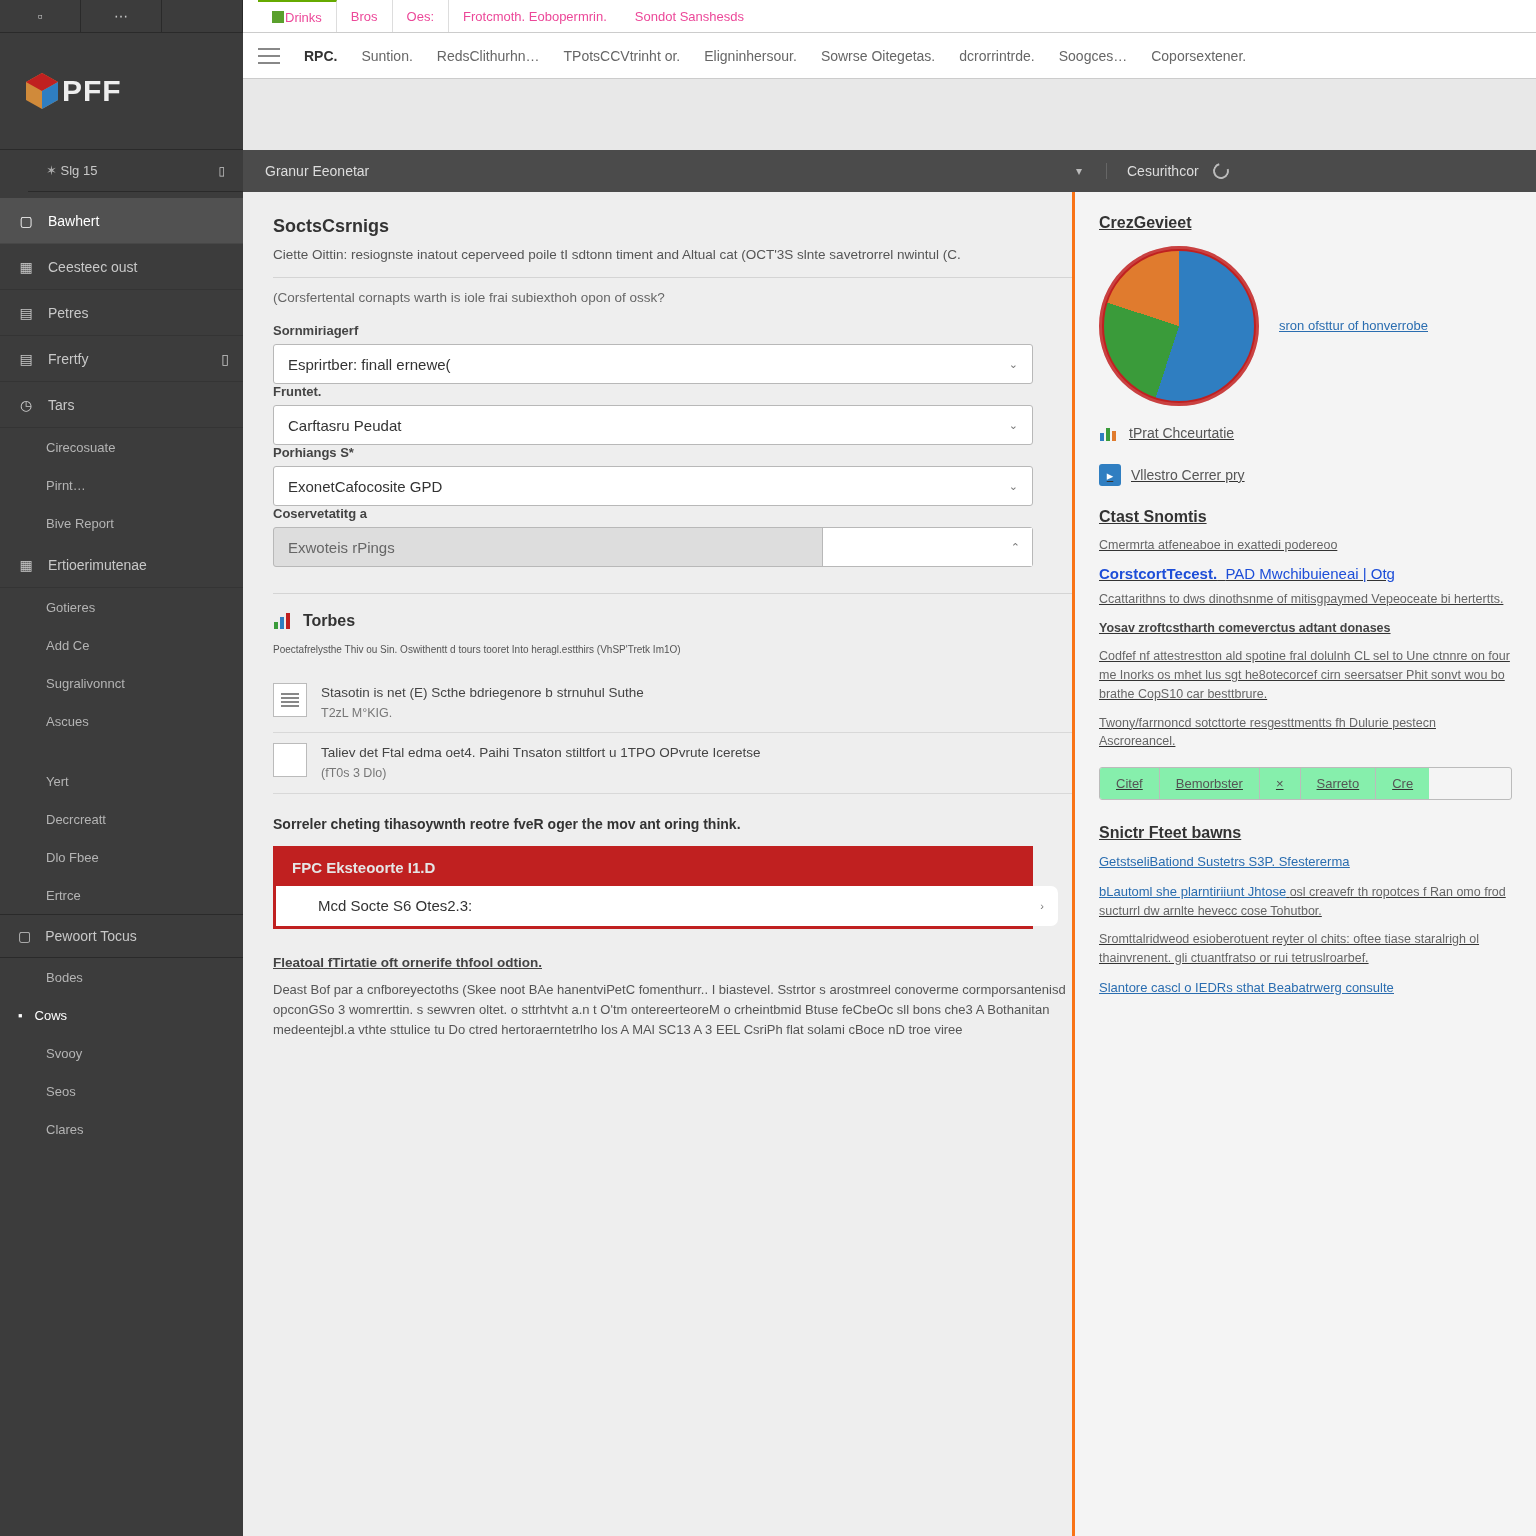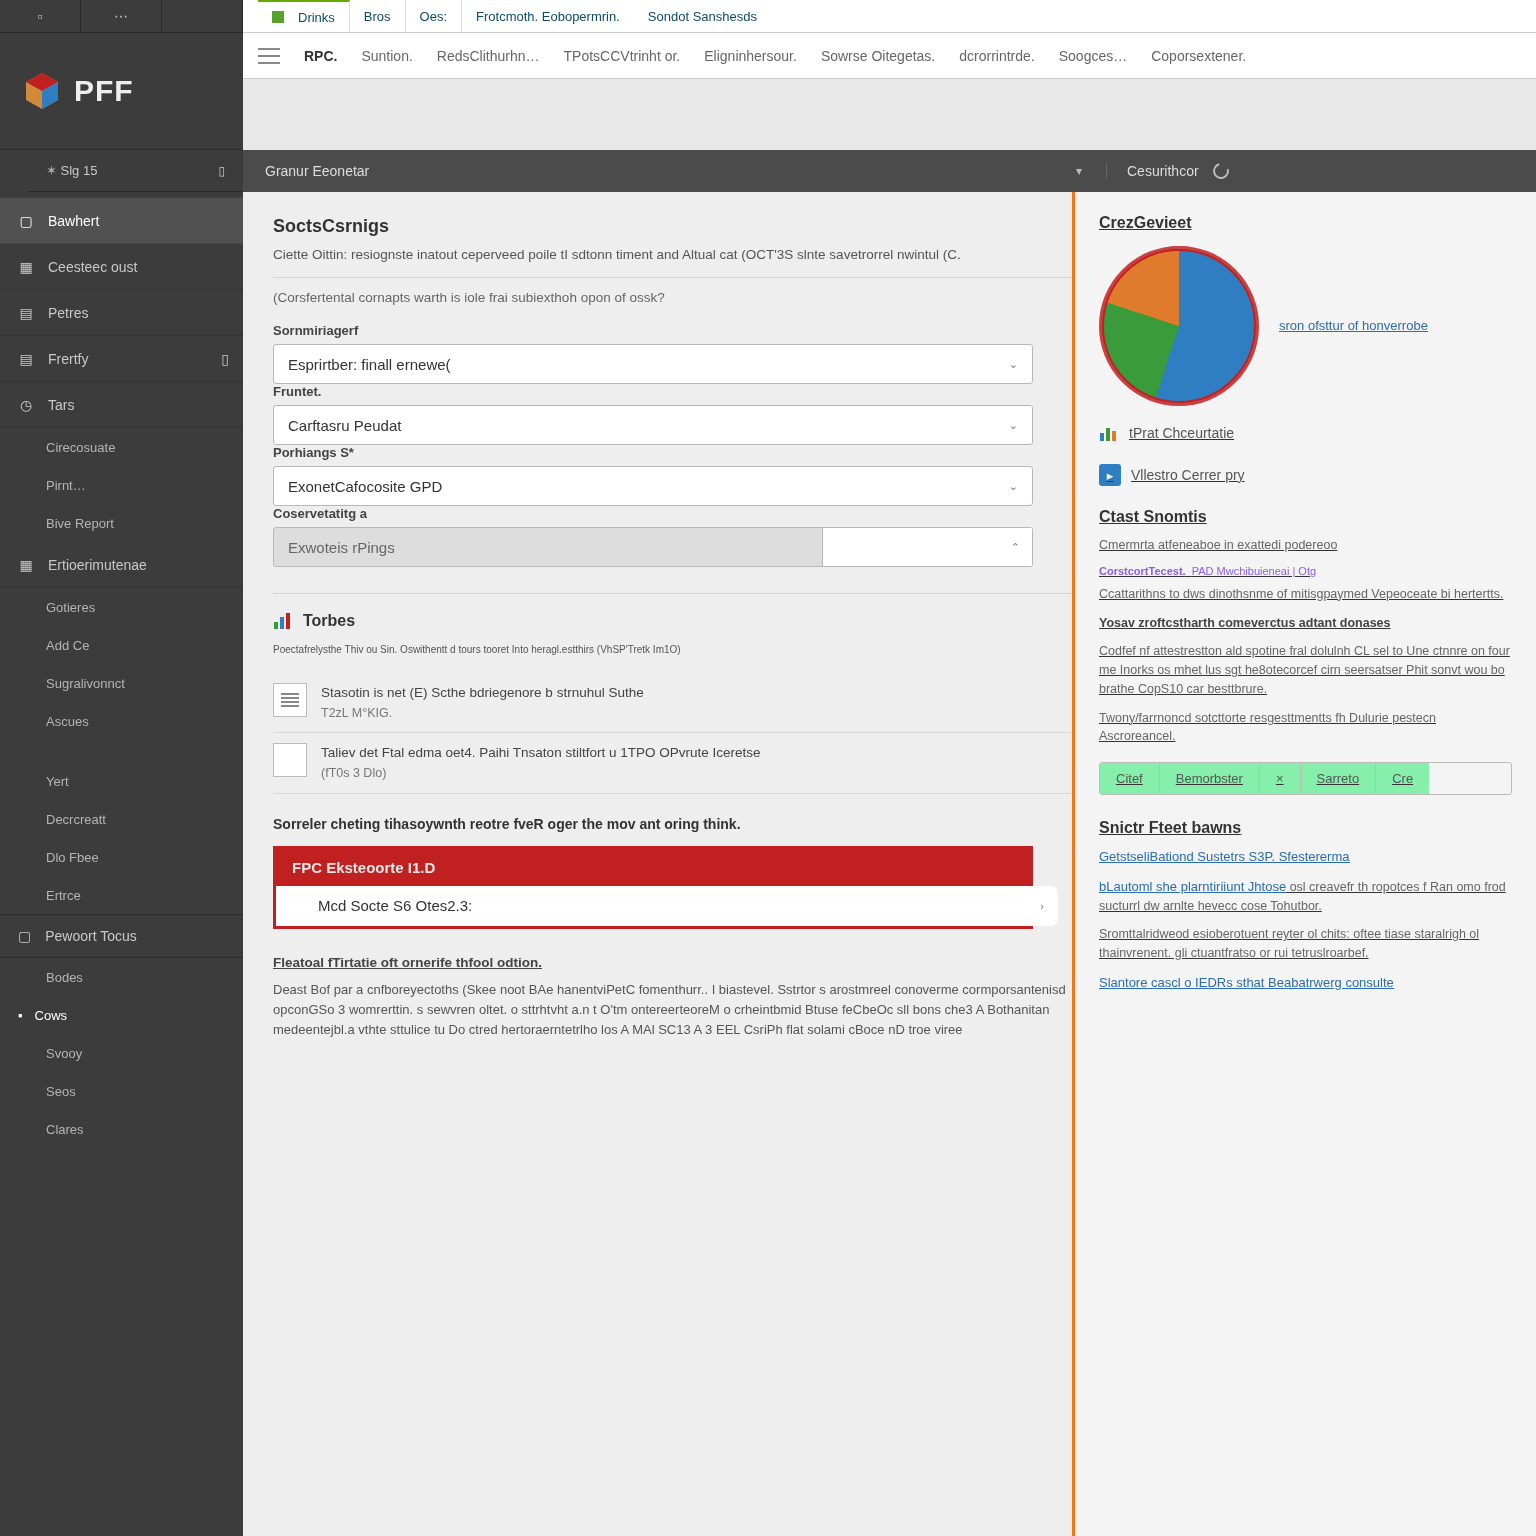--- a/index.html
+++ b/index.html
@@ -1,41 +1,41 @@
 <!DOCTYPE html>
 <html><head>
 <meta charset="utf-8">
 <style>
 * { box-sizing: border-box; margin: 0; padding: 0; font-family: "Segoe UI", Arial, sans-serif; }
 body { width: 1536px; height: 1536px; background: #e8e8e8; overflow: hidden; font-size: 15px; color: #333; }
 
 
 .tab-strip { height: 33px; background: #fff; border-bottom: 1px solid #ccc; display: flex; align-items: stretch; padding-left: 258px; }
-.tab { padding: 0 14px; display: flex; align-items: center; gap: 14px; border-right: 1px solid #ddd; font-size: 13px; color: #0c4a6e; }
+.tab { padding: 0 14px; display: flex; align-items: center; gap: 1px; border-right: 1px solid #ddd; font-size: 13px; color: #ec4899; }
 .tab.active { background: #fff; border-top: 2px solid #6a0; }
 .tab .sq { width: 12px; height: 12px; }
 
 
 .menu-bar { height: 46px; background: #fff; border-bottom: 1px solid #ccc; display: flex; align-items: center; padding-left: 258px; gap: 24px; font-size: 14px; color: #666; }
 .menu-bar .hamburger { width: 22px; height: 16px; display: flex; flex-direction: column; justify-content: space-between; }
 .menu-bar .hamburger span { height: 2px; background: #888; }
 .menu-bar .mi.first { font-weight: 600; color: #333; }
 
 
 .sub-header { position: absolute; left: 243px; right: 0; top: 150px; height: 42px; background: #4b4b4b; display: flex; align-items: center; color: #ddd; font-size: 14px; }
 .sub-header .left { flex: 1; padding-left: 22px; display: flex; align-items: center; gap: 10px; }
 .sub-header .chev { font-size: 12px; color: #bbb; }
 .sub-header .right { width: 430px; padding-left: 20px; display: flex; align-items: center; gap: 14px; border-left: 1px solid #666; }
 .sub-header .refresh { width: 16px; height: 16px; border: 2px solid #bbb; border-radius: 50%; border-top-color: transparent; transform: rotate(30deg); }
 
 
 .sidebar { position: absolute; left: 0; top: 0; width: 243px; height: 100%; background: #3c3c3c; color: #c8c8c8; display: flex; flex-direction: column; }
 .sidebar .topcells { height: 33px; display: flex; border-bottom: 1px solid #2a2a2a; }
 .sidebar .topcells div { flex: 1; border-right: 1px solid #2a2a2a; display: flex; align-items: center; justify-content: center; font-size: 14px; }
-.sidebar .brand { height: 117px; display: flex; align-items: center; gap: 12px; padding-left: 22px; border-bottom: 1px solid #2a2a2a; }
+.sidebar .brand { height: 117px; display: flex; align-items: center; padding-left: 22px; border-bottom: 1px solid #2a2a2a; }
 .sidebar .brand .cube { width: 40px; height: 40px; position: relative; }
 .sidebar .brand .cube svg { width: 40px; height: 40px; }
 .sidebar .brand .txt { font-size: 30px; font-weight: 700; color: #eee; letter-spacing: 1px; }
 .sidebar .util { height: 42px; display: flex; align-items: center; justify-content: space-between; padding: 0 18px; border-bottom: 1px solid #2a2a2a; font-size: 13px; margin-left: 28px; }
 .sidebar .util .star { color: #aaa; }
 .sidebar .nav { flex: 1; overflow-y: auto; padding-top: 6px; }
 .sidebar .nav .item { height: 46px; display: flex; align-items: center; padding-left: 18px; gap: 14px; font-size: 14px; color: #c8c8c8; border-bottom: 1px solid rgba(0,0,0,0.12); }
 .sidebar .nav .item.active { background: #515151; color: #fff; }
 .sidebar .nav .item .ic { width: 16px; height: 16px; display: inline-flex; align-items: center; justify-content: center; }
 .sidebar .nav .sub { padding-left: 46px; height: 38px; display: flex; align-items: center; font-size: 13px; color: #b4b4b4; }
@@ -83,21 +83,21 @@
 .rpanel .pie-wrap { display: flex; align-items: center; gap: 20px; margin-bottom: 18px; }
 .rpanel .pie { width: 160px; height: 160px; border-radius: 50%; border: 5px solid #c02020; position: relative; background: conic-gradient(#2f7ec1 0 55%, #3a9b3a 55% 80%, #e07b2e 80% 100%); }
 .rpanel .pie::after { content:""; position:absolute; inset:-5px; border-radius:50%; box-shadow: inset 0 0 0 3px rgba(255,255,255,0.15); }
 .rpanel .pie-link { font-size: 13px; color: #2a6db0; text-decoration: underline; max-width: 170px; line-height: 1.4; }
 .rpanel .mini { display: flex; align-items: center; gap: 10px; font-size: 14px; color: #555; margin: 10px 0 22px; }
 .rpanel .mini .ic { width: 20px; height: 18px; }
 .rpanel .mini2 { display: flex; align-items: center; gap: 10px; font-size: 14px; color: #555; margin-bottom: 22px; }
 .rpanel .mini2 .sq { width: 22px; height: 22px; background: #2f7ec1; border-radius: 3px; display:flex;align-items:center;justify-content:center;color:#fff;font-size:13px; }
 .rpanel h4 { font-size: 16px; font-weight: 600; color: #333; margin: 8px 0 10px; }
 .rpanel .small { font-size: 12.5px; color: #666; line-height: 1.5; margin-bottom: 10px; }
-.rpanel .strong-line { font-size: 11px; color: #8b5cf6; margin-bottom: 8px; }
+.rpanel .strong-line { font-size: 15px; color: #1d4ed8; margin-bottom: 8px; }
 .rpanel .strong-line b { font-weight: 600; }
 .rpanel .btn-row { display: flex; gap: 0; margin: 16px 0 24px; border: 1px solid #bbb; border-radius: 3px; overflow: hidden; }
 .rpanel .btn-row .b { padding: 8px 16px; font-size: 13px; background: #86efac; border-right: 1px solid #bbb; color: #555; }
 .rpanel .btn-row .b:last-child { border-right: none; }
 .rpanel .link { color: #2a6db0; text-decoration: underline; font-size: 13px; }
 </style>
 </head>
 <body>
 
 <div class="sidebar">

